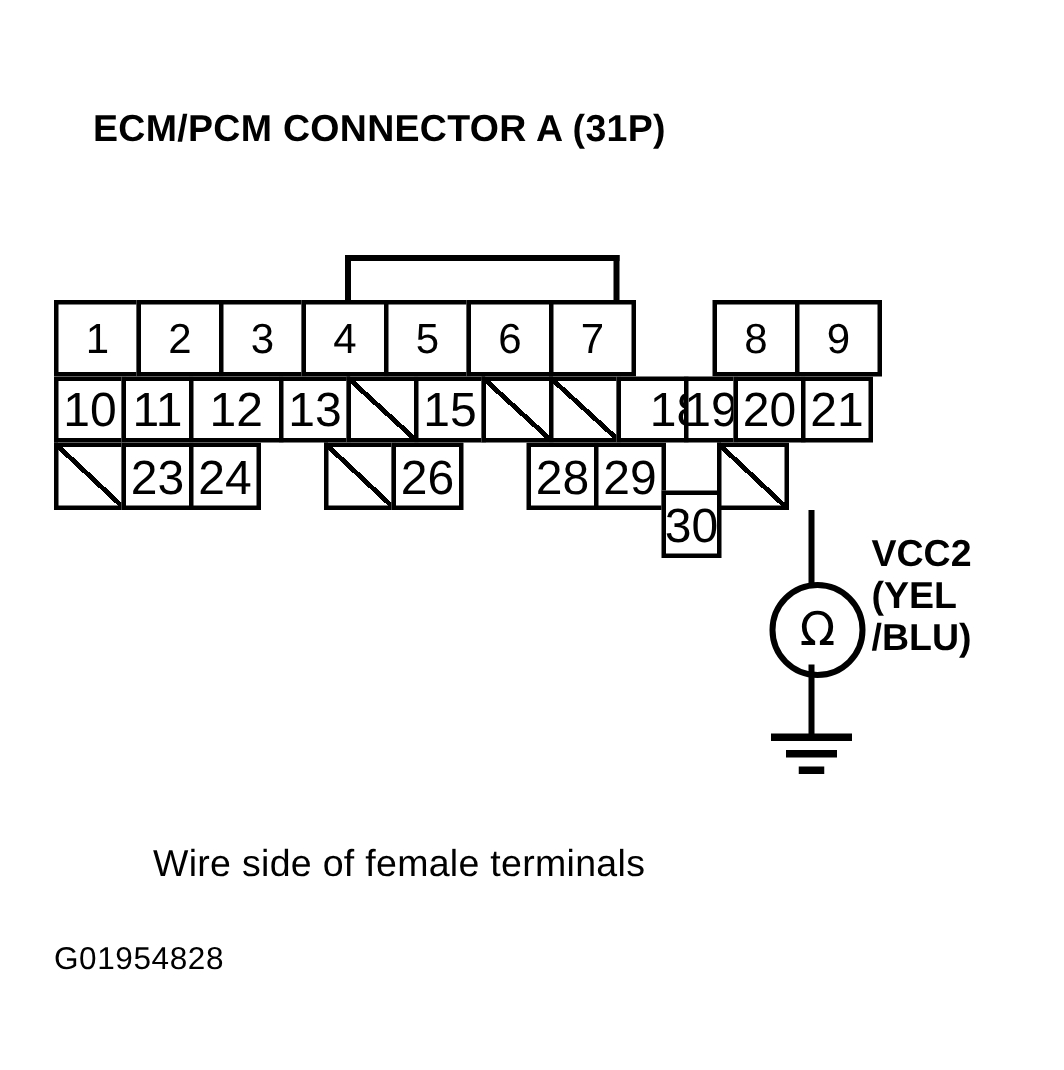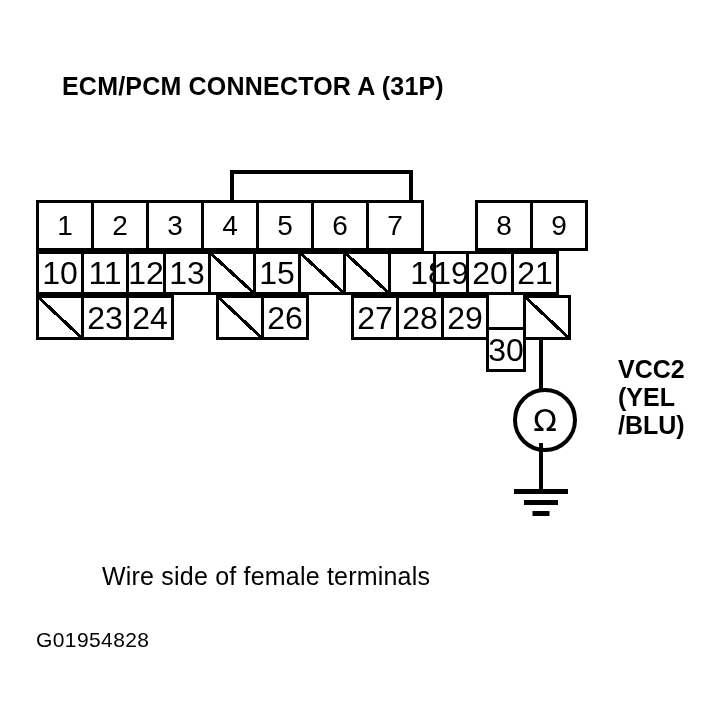--- a/index.html
+++ b/index.html
@@ -153,21 +153,21 @@
   .ground-group {
     position: absolute;
     left: 541px;
     top: 0;
     width: 0;
     height: 0;
   }
 
   .meter-label {
     position: absolute;
-    left: 618px;
+    left: 581px;
     top: 355px;
     font-size: 25px;
     font-weight: bold;
     line-height: 1.12;
     white-space: nowrap;
   }
 
   
   .caption {
     position: absolute;
@@ -228,21 +228,21 @@
           <span>9</span>
         </div>
       </div>
     <div class="grid-row row2">
         <div class="cell" style="width: 48px; height: 100%;">
           <span>10</span>
         </div>
         <div class="cell" style="width: 48px; height: 100%;">
           <span>11</span>
         </div>
-        <div class="cell" style="width: 40px; height: 100%;">
+        <div class="cell" style="width: 63px; height: 100%;">
           <span>12</span>
         </div>
         <div class="cell" style="width: 48px; height: 100%;">
           <span>13</span>
         </div>
         <div class="cell blank" style="width: 48px; height: 100%;"></div>
         <div class="cell" style="width: 48px; height: 100%;">
           <span>15</span>
         </div>
         <div class="cell blank" style="width: 48px; height: 100%;"></div>
@@ -267,23 +267,20 @@
         </div>
         <div class="cell" style="width: 48px; height: 100%;">
           <span>24</span>
         </div>
         <div class="spacer" style="width: 48px; height: 100%;"></div>
         <div class="cell blank" style="width: 48px; height: 100%;"></div>
         <div class="cell" style="width: 48px; height: 100%;">
           <span>26</span>
         </div>
         <div class="spacer" style="width: 48px; height: 100%;"></div>
-        <div class="cell" style="width: 48px; height: 100%;">
-          <span>27</span>
-        </div>
         <div class="cell" style="width: 48px; height: 100%;">
           <span>28</span>
         </div>
         <div class="cell" style="width: 48px; height: 100%;">
           <span>29</span>
         </div>
         <div class="cell" style="width: 40px; height: 100%; margin-top: 32px;">
           <span>30</span>
         </div>
         <div class="cell blank" style="width: 48px; height: 100%;"></div>

